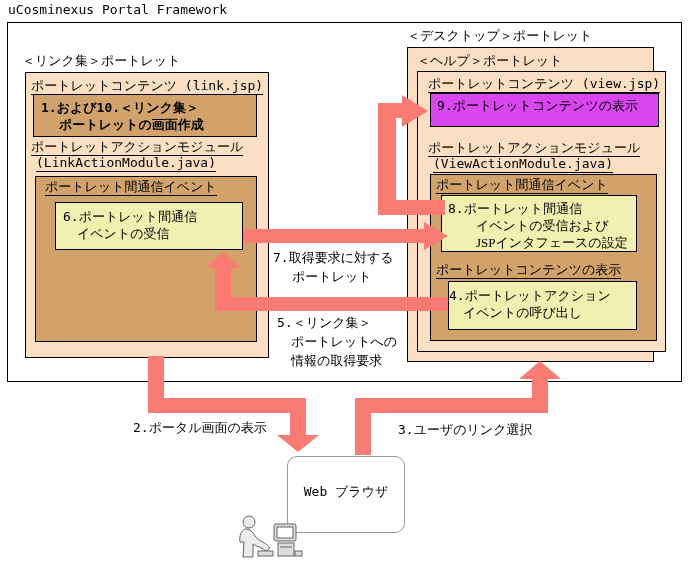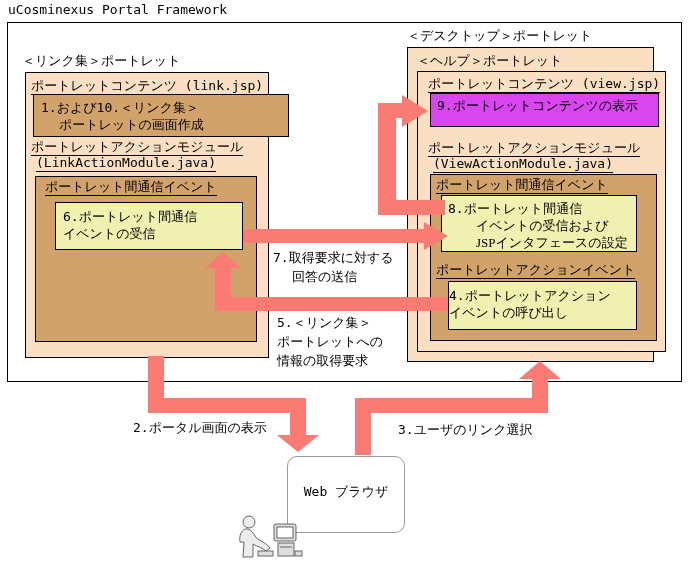--- a/index.html
+++ b/index.html
@@ -6,38 +6,38 @@
   #canvas{
     position:relative;width:688px;height:561px;background:#fff;
     font-family:"DejaVu Sans Mono","DejaVu Sans",sans-serif;
     font-size:13px;color:#000;line-height:1.15;
   }
   .abs{position:absolute;}
   .box{position:absolute;border:1px solid #000;box-sizing:border-box;}
   .u{display:inline-block;border-bottom:1px solid #000;padding-bottom:0px;}
   .lines div{white-space:pre;}
   svg.overlay{position:absolute;left:0;top:0;pointer-events:none;}
-  .ind14{} .ind18{margin-left:18px;} .ind12{margin-left:28px;font-family:Liberation Serif, serif;} .ind19{margin-left:19px;}
+  .ind14{margin-left:14px;} .ind18{margin-left:18px;} .ind12{margin-left:28px;font-family:Liberation Serif, serif;} .ind19{margin-left:19px;}
   .lh17 div{line-height:17px;} .lh19 div{line-height:19px;}
   #browser-box{border-radius:10px;text-align:center;}
 </style>
 </head>
 <body>
 
 <div id="canvas">
 
   <div class="abs" style="left:8px;top:3px;">uCosminexus Portal Framework</div>
   <div class="box" style="left:7px;top:22px;width:675px;height:360px;background:#fff;"></div>
 
   <div class="abs" style="left:22px;top:54px;">＜リンク集＞ポートレット</div>
   <div class="box" style="left: 25px; top: 72px; width: 244px; height: 286px; background: rgb(251, 223, 194);"></div>
 
   <div class="abs" style="left:31px;top:79px;"><span class="u">ポートレットコンテンツ (link.jsp)</span></div>
 
-  <div class="box lines lh17" style="left: 33px; top: 94px; width: 256px; height: 43px; padding: 4px 0px 0px 7px; background: rgb(210, 162, 107);">
+  <div class="box lines lh17" style="left: 33px; top: 94px; width: 224px; height: 43px; padding: 4px 0px 0px 7px; background: rgb(210, 162, 107); font-weight: bold;">
     <div>1.および10.＜リンク集＞</div>
     <div class="ind18">ポートレットの画面作成</div>
   </div>
 
   <div class="abs" style="left:31px;top:140px;"><span class="u">ポートレットアクションモジュール</span></div>
   <div class="abs" style="left:36px;top:156px;"><span class="u">(LinkActionModule.java)</span></div>
 
   <div class="box" style="left: 35px; top: 176px; width: 222px; height: 166px; background: rgb(210, 162, 107);"></div>
   <div class="abs" style="left:45px;top:180px;"><span class="u">ポートレット間通信イベント</span></div>
 
@@ -62,30 +62,30 @@
 
   <div class="box" style="left: 430px; top: 174px; width: 227px; height: 167px; background: rgb(210, 162, 107);"></div>
   <div class="abs" style="left:436px;top:178px;"><span class="u">ポートレット間通信イベント</span></div>
 
   <div class="box lines lh17" style="left: 441px; top: 195px; width: 196px; height: 57px; padding: 4px 0px 4px 6px; background: rgb(240, 240, 176);">
     <div>8.ポートレット間通信</div>
     <div class="ind12">イベントの受信および</div>
     <div class="ind12">JSPインタフェースの設定</div>
   </div>
 
-  <div class="abs" style="left:436px;top:263px;"><span class="u">ポートレットアクションイベント</span></div>
+  <div class="abs" style="left:436px;top:263px;"><span class="u">ポートレットコンテンツの表示</span></div>
 
   <div class="box lines lh17" style="left: 448px; top: 281px; width: 189px; height: 49px; padding: 5px 0px 0px 0; background: rgb(240, 240, 176);">
     <div>4.ポートレットアクション</div>
     <div class="ind14">イベントの呼び出し</div>
   </div>
 
   <div class="abs lines lh19" style="left:273px;top:248px;">
     <div>7.取得要求に対する</div>
-    <div class="ind19">回答の送信</div>
+    <div class="ind19">ポートレット</div>
   </div>
   <div class="abs lines lh19" style="left:277px;top:313px;">
     <div>5.＜リンク集＞</div>
     <div class="ind14">ポートレットへの</div>
     <div class="ind14">情報の取得要求</div>
   </div>
   <div class="abs" style="left:133px;top:421px;">2.ポータル画面の表示</div>
   <div class="abs" style="left:398px;top:423px;">3.ユーザのリンク選択</div>
 
   <div class="box" id="browser-box" style="left: 287px; top: 456px; width: 118px; height: 77px; background: rgb(255, 255, 255); padding-top: 0px; border-color: rgb(153, 153, 153);">

